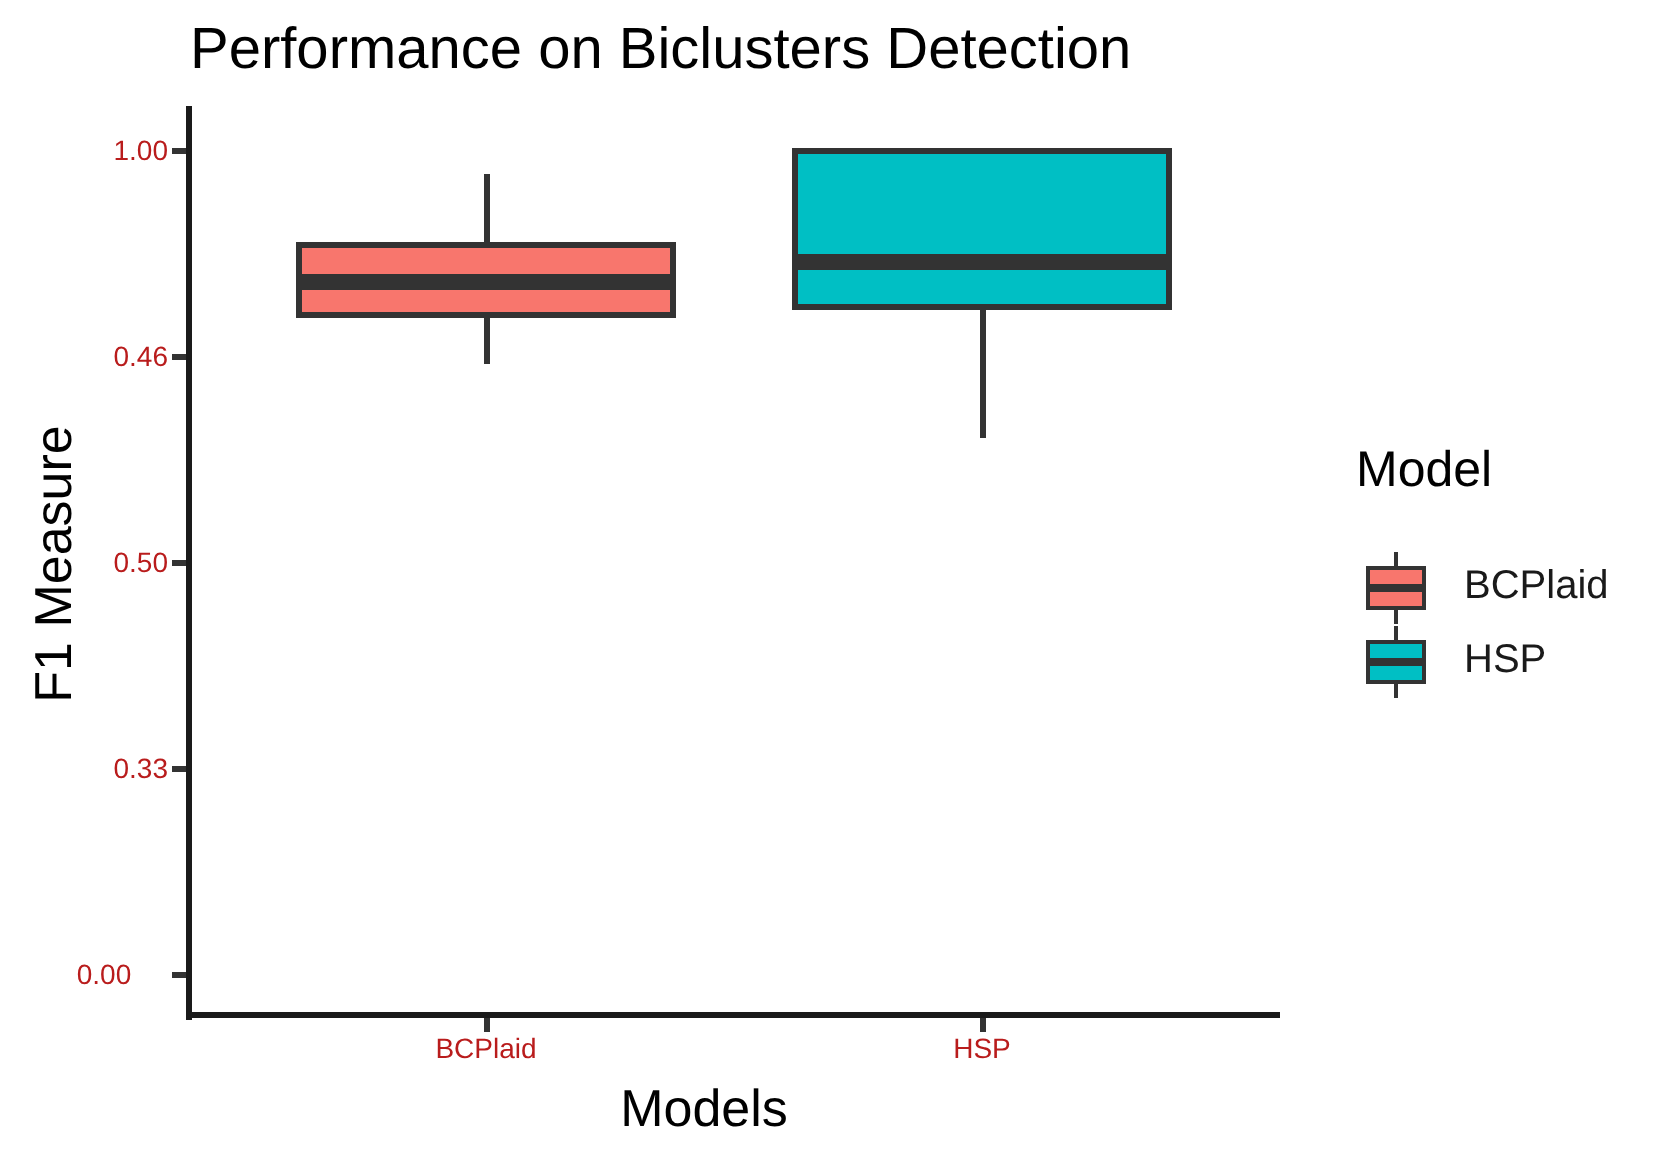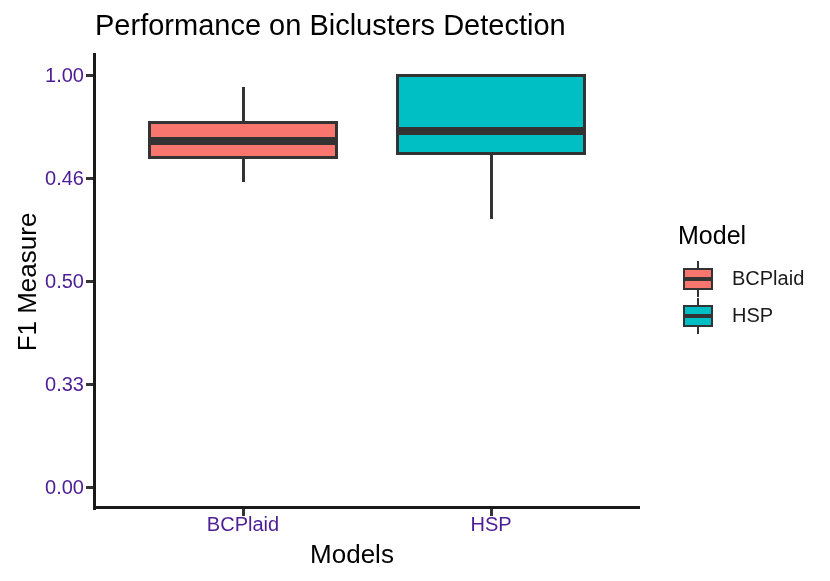--- a/index.html
+++ b/index.html
@@ -8,28 +8,28 @@
     font-family:"Liberation Sans",sans-serif;overflow:hidden;padding-left:28px;
   }
   .plot-title{position:absolute;left:95px;top:8px;font-size:29px;line-height:34px;color:#000;white-space:nowrap;}
   .y-axis-title{position:absolute;left:27px;top:282px;transform:translate(-50%,-50%) rotate(-90deg);
     font-size:26px;color:#000;white-space:nowrap;}
   .x-axis-title{position:absolute;left:352px;top:539px;transform:translateX(-50%);
     font-size:26px;line-height:30px;color:#000;white-space:nowrap;}
   .axis-line{position:absolute;background:#1a1a1a;}
   .panel{position:absolute;left:93px;top:53px;width:547px;height:454px;}
   .tick{position:absolute;background:#333333;}
-  .tick-label{position:absolute;font-size:20px;line-height:24px;color:#4c1d95;}
+  .tick-label{position:absolute;font-size:14px;line-height:24px;color:#b91c1c;}
   .y-tick-label{width:64px;text-align:right;}
   .x-tick-label{width:160px;text-align:center;}
   .whisker{position:absolute;width:3px;background:#333333;}
   .box{position:absolute;border:3px solid #333333;box-sizing:border-box;}
   .median{position:absolute;height:8px;background:#333333;}
   .legend{position:absolute;left:678px;top:220px;}
-  .legend-title{font-size:25px;line-height:30px;color:#000;margin-bottom:10px;}
+  .legend-title{font-size:25px;line-height:30px;color:#000;margin-bottom:25px;}
   .legend-entry{display:flex;align-items:center;height:37px;}
   .legend-key{position:relative;width:34px;height:36px;margin-left:3px;flex:0 0 auto;}
   .legend-key-whisker{position:absolute;left:16px;top:0;width:2px;height:36px;background:#333333;}
   .legend-key-box{position:absolute;left:2px;top:7px;width:30px;height:22px;border:2px solid #333333;box-sizing:border-box;}
   .legend-key-median{position:absolute;left:2px;top:16px;width:30px;height:4px;background:#333333;}
   .legend-entry-label{font-size:20px;color:#1a1a1a;margin-left:17px;white-space:nowrap;}
 </style>
 </head>
 <body>
 
@@ -37,21 +37,21 @@
   <div class="plot-title">Performance on Biclusters Detection</div>
 
   <div class="y-axis-title">F1 Measure</div>
   <div class="x-axis-title">Models</div>
 
   <div class="axis-line" style="left:93px;top:53px;width:3px;height:457px;"></div>
   <div class="axis-line" style="left:93px;top:506px;width:547px;height:3px;"></div>
 
   <div id="y-axis-ticks">
       <div class="tick" style="left: 86px; top: 485.5px; width: 7px; height: 3px; position: absolute;"></div>
-      <div class="tick-label y-tick-label" style="left: 20px; top: 475px; position: absolute;">0.00</div>
+      <div class="tick-label y-tick-label" style="left: 20px; top: 475px; position: absolute; text-align: center;">0.00</div>
       <div class="tick" style="left: 86px; top: 382.5px; width: 7px; height: 3px; position: absolute;"></div>
       <div class="tick-label y-tick-label" style="left: 20px; top: 372px; position: absolute;">0.33</div>
       <div class="tick" style="left: 86px; top: 279.5px; width: 7px; height: 3px; position: absolute;"></div>
       <div class="tick-label y-tick-label" style="left: 20px; top: 269px; position: absolute;">0.50</div>
       <div class="tick" style="left: 86px; top: 176.5px; width: 7px; height: 3px; position: absolute;"></div>
       <div class="tick-label y-tick-label" style="left: 20px; top: 166px; position: absolute;">0.46</div>
       <div class="tick" style="left: 86px; top: 73.5px; width: 7px; height: 3px; position: absolute;"></div>
       <div class="tick-label y-tick-label" style="left: 20px; top: 63px; position: absolute;">1.00</div>
     </div>
   <div id="x-axis-ticks">

